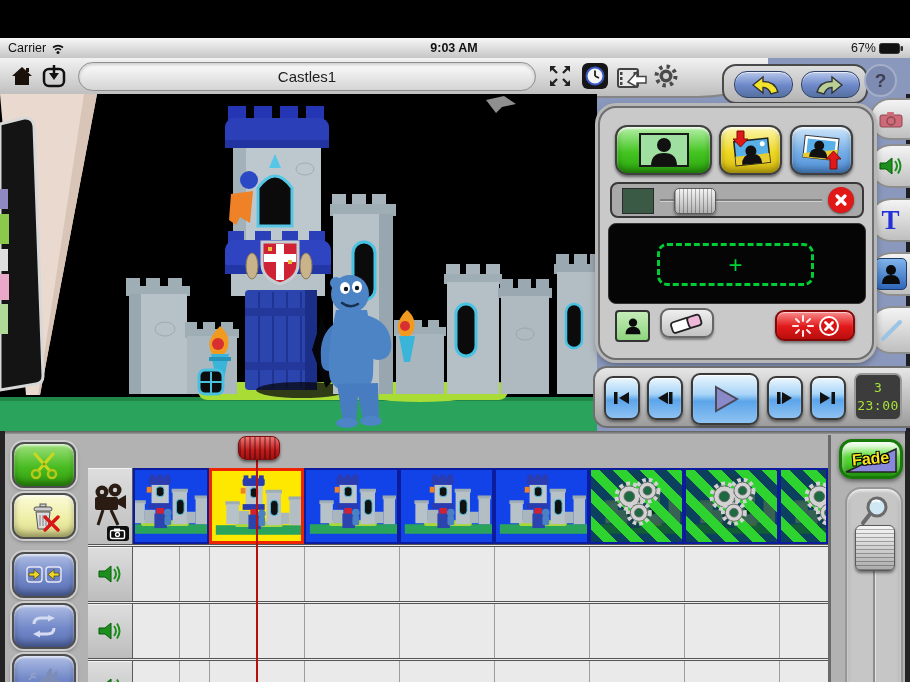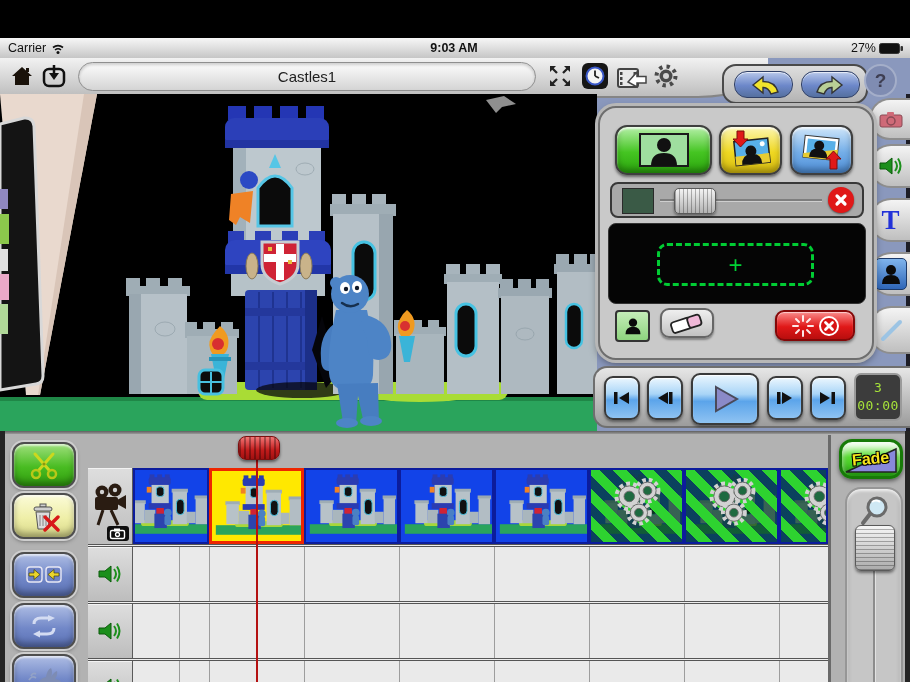--- a/index.html
+++ b/index.html
@@ -158,21 +158,21 @@
   <div class="abs status-bar">
     <div class="abs sb-left">
       <span>Carrier</span>
       <svg width="16" height="11">
           <circle cx="8" cy="9.5" r="1.5" fill="#111"></circle>
           <path d="M5,7 Q8,4.5 11,7 M3,4.5 Q8,.8 13,4.5" stroke="#111" stroke-width="1.6" fill="none"></path>
         </svg>
     </div>
     <div class="abs sb-time">9:03 AM</div>
     <div class="abs sb-right">
-      <span>27%</span>
+      <span>67%</span>
       <svg width="25" height="11">
           <rect x="0.5" y="0.5" width="20" height="10" rx="2" fill="#111" stroke="#333"></rect>
           <rect x="21.5" y="3" width="2.5" height="5" rx="1" fill="#333"></rect>
         </svg>
     </div>
   </div>
 
   <div class="abs slate"></div>
   <div class="abs right-dark-edge"></div>
 
@@ -510,21 +510,21 @@
         </svg>
     </div>
     <div class="pb-btn" style="left:215px;top:8px;width:36px;height:44px">
       <svg width="18" height="16">
           <polygon points="1,2 11,8 1,14" fill="#111"></polygon>
           <rect x="12.5" y="2" width="3.5" height="12" fill="#111"></rect>
         </svg>
     </div>
     <div class="counter">
       <div class="c1">3</div>
-      <div class="c2">00:00</div>
+      <div class="c2">23:00</div>
     </div>
   </div>
 
   <div class="abs timeline"></div>
   <div class="abs tl-topline"></div>
 
   <div class="abs tool-btn btn-cut">
     <svg width="32" height="30">
       <path d="M11,20 L25,4 M21,20 L7,4" stroke="#ccd81e" stroke-width="3" stroke-linecap="round"></path>
       <circle cx="8" cy="24" r="4" fill="none" stroke="#b8c818" stroke-width="2.5"></circle>

